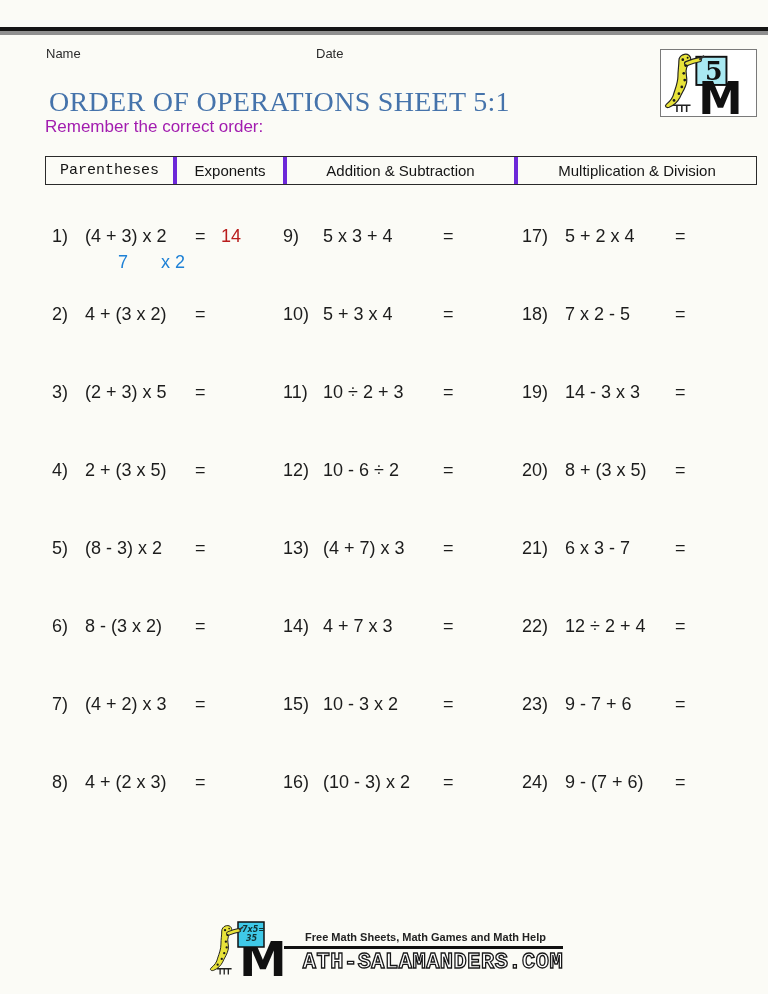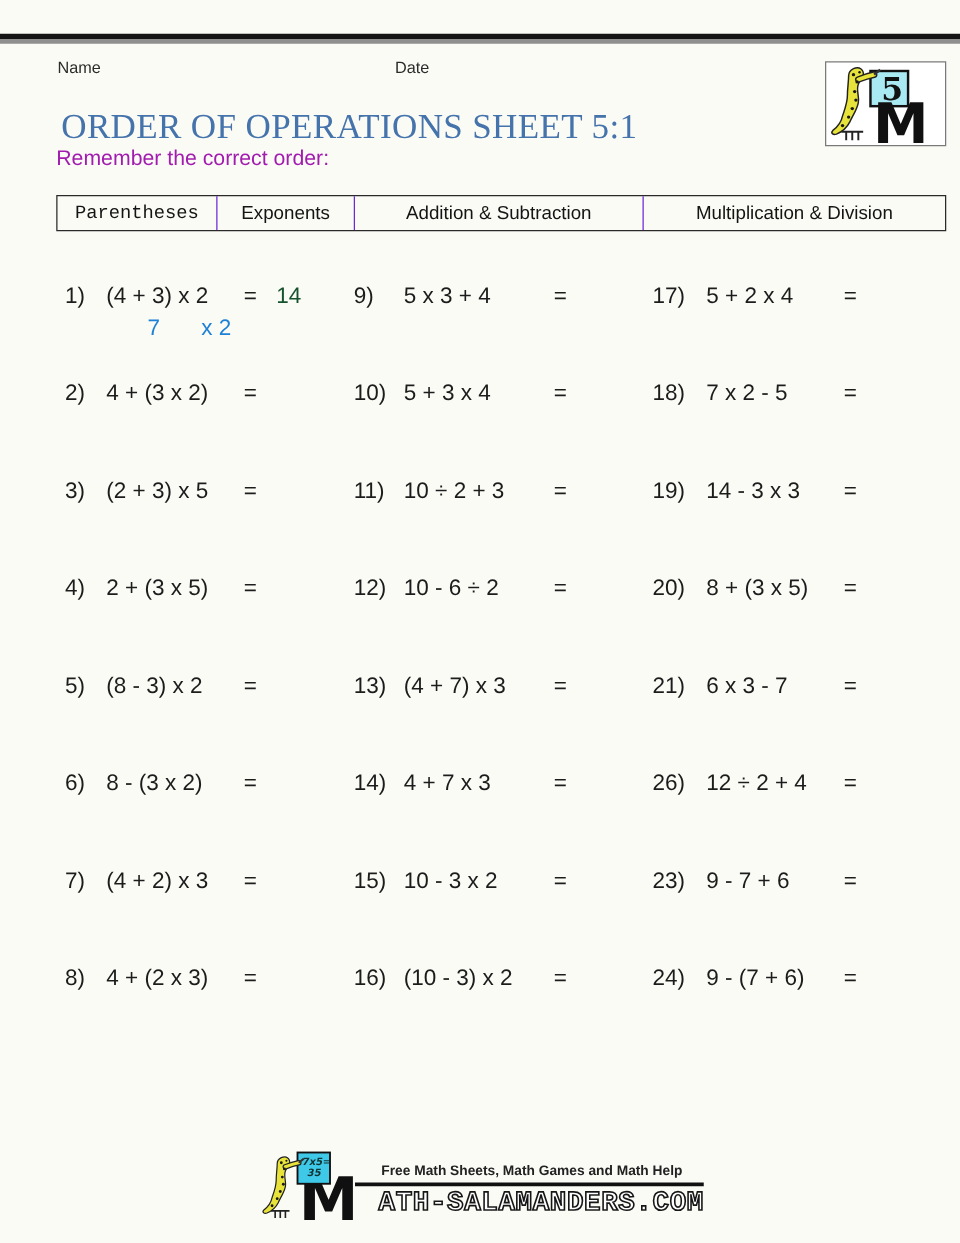--- a/index.html
+++ b/index.html
@@ -33,38 +33,38 @@
     white-space:nowrap;
   }
   .subtitle{position:absolute;left:45px;top:117px;font-size:17px;color:#a21caf;}
 
   .order-table{
     position:absolute;left:45px;top:156px;width:710px;height:27px;
     display:grid;grid-template-columns:127px 110px 231px 242px;
     border:1px solid #2a2a2a;box-sizing:content-box;background:#fbfbf6;
   }
   .order-table .hcell{
-    border-left:1px solid #6d28d9;display:flex;align-items:center;justify-content:center;
+    border-left:4px solid #6d28d9;display:flex;align-items:center;justify-content:center;
     font-size:15px;color:#141414;white-space:nowrap;
   }
   .order-table .hcell:first-child{border-left:none;font-family:Liberation Mono, monospace;}
 
   .problems{
     position:absolute;left:45px;top:224px;
     display:grid;
     grid-template-columns:238px 239px 234px;
     grid-template-rows:repeat(8,78px);
     grid-auto-flow:column;
   }
   .cell{position:relative;font-size:18px;line-height:24px;}
   .cell span{position:absolute;top:0;white-space:pre;}
   .c1 .num{left:7px;}  .c1 .expr{left:40px;} .c1 .eq{left:150px;} .c1 .ans{left:176px;}
   .c2 .num{left:0;}    .c2 .expr{left:40px;} .c2 .eq{left:160px;}
   .c3 .num{left:0;}    .c3 .expr{left:43px;} .c3 .eq{left:153px;}
-  .ans{color:#14532d;}
+  .ans{color:#b91c1c;}
   .work{position:absolute;top:26px;left:73px;color:#1e81d6;font-size:18px;line-height:24px;}
   .work .w2{position:static;margin-left:43px;}
 
   .footer{position:absolute;left:0;top:920px;width:768px;display:flex;justify-content:center;}
   .footer-inner{display:flex;align-items:flex-end;}
   .footer-logo{width:95px;height:57px;margin-right:-16px;position:relative;z-index:2;}
   .footer-logo svg{width:100%;height:100%;display:block;}
   .footer-right{display:flex;flex-direction:column;margin-top:10px;}
   .tagline{font-size:11px;font-weight:bold;color:#222;text-align:center;
            padding:0 6px 3px 10px;white-space:nowrap;}
@@ -229,21 +229,21 @@
       <span class="num">20)</span>
       <span class="expr">8 + (3 x 5)</span>
       <span class="eq">=</span>
     </div>
     <div class="cell c3">
       <span class="num">21)</span>
       <span class="expr">6 x 3 - 7</span>
       <span class="eq">=</span>
     </div>
     <div class="cell c3">
-      <span class="num">26)</span>
+      <span class="num">22)</span>
       <span class="expr">12 ÷ 2 + 4</span>
       <span class="eq">=</span>
     </div>
     <div class="cell c3">
       <span class="num">23)</span>
       <span class="expr">9 - 7 + 6</span>
       <span class="eq">=</span>
     </div>
     <div class="cell c3">
       <span class="num">24)</span>

